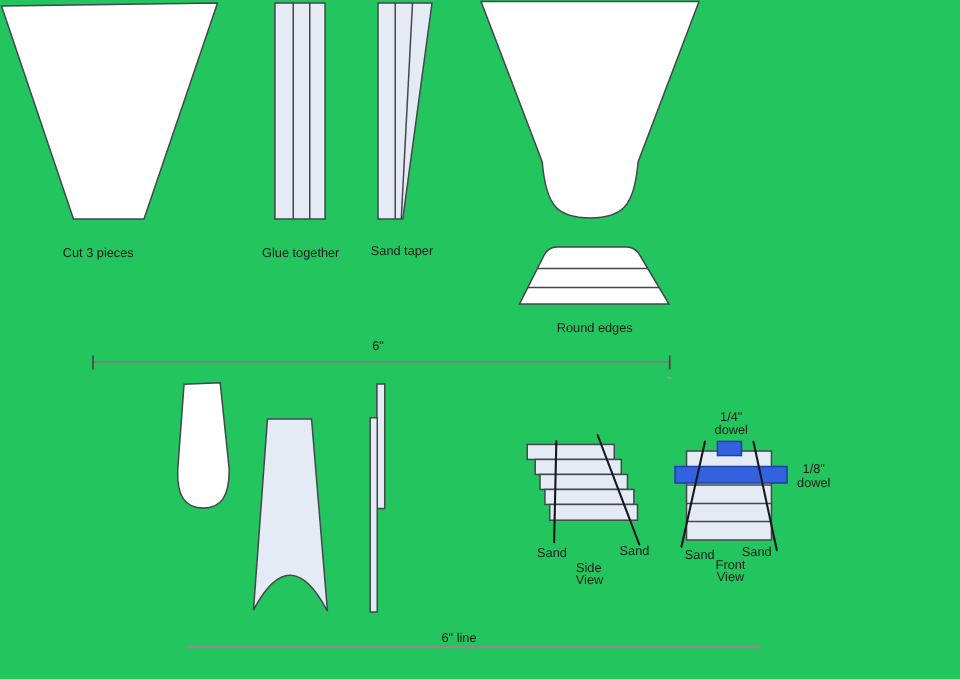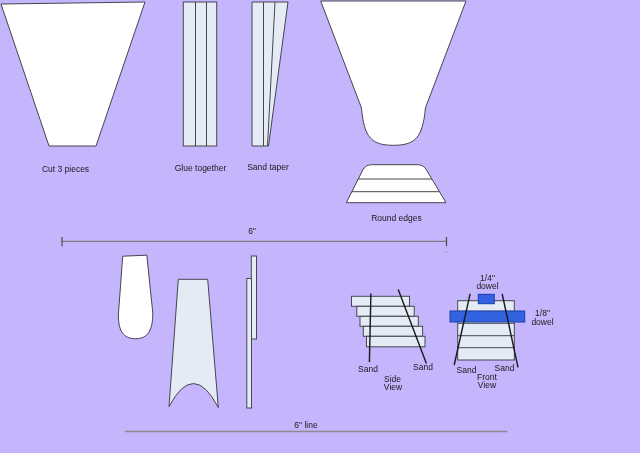--- a/index.html
+++ b/index.html
@@ -1,16 +1,16 @@
 <!DOCTYPE html>
 <html><head>
 <meta charset="utf-8">
 <style>
   html, body { margin: 0; padding: 0; background: #ffffff; }
-  .stage { position: relative; width: 640px; height: 453px; background: #c4b5fd; overflow: hidden; }
+  .stage { position: relative; width: 640px; height: 453px; background: #22c55e; overflow: hidden; }
   svg { display: block; }
   .outline-shape { stroke: #45464e; stroke-width: 1; fill: #ffffff; }
   .light-shape   { stroke: #45464e; stroke-width: 1; }
   .inner-line    { stroke: #45464e; stroke-width: 1; fill: none; }
   .sand-line     { stroke: #17181c; stroke-width: 1.4; fill: none; stroke-linecap: round; }
   .dim-line      { stroke: #7f7f7f; stroke-width: 1.2; fill: none; }
   .dim-tick      { stroke: #4a4a4a; stroke-width: 1.2; fill: none; }
   .base-line     { stroke: #8c8c8c; stroke-width: 1.5; fill: none; }
   .stray         { stroke: #9a9a9a; stroke-width: 1; fill: none; }
   .dowel         { stroke: #1c3ea8; stroke-width: 1; }

